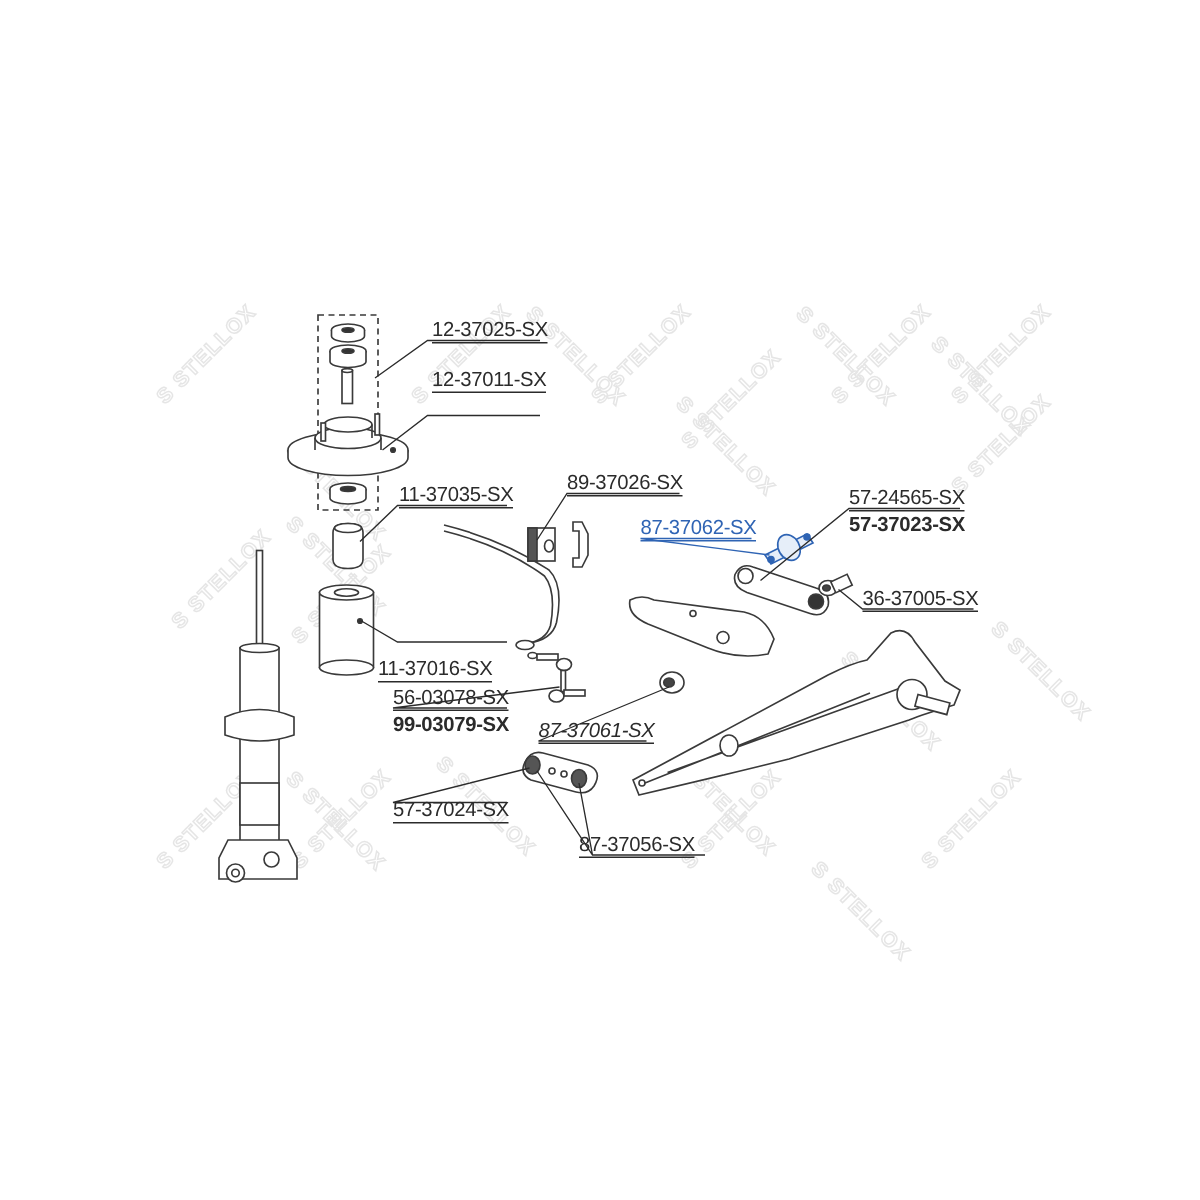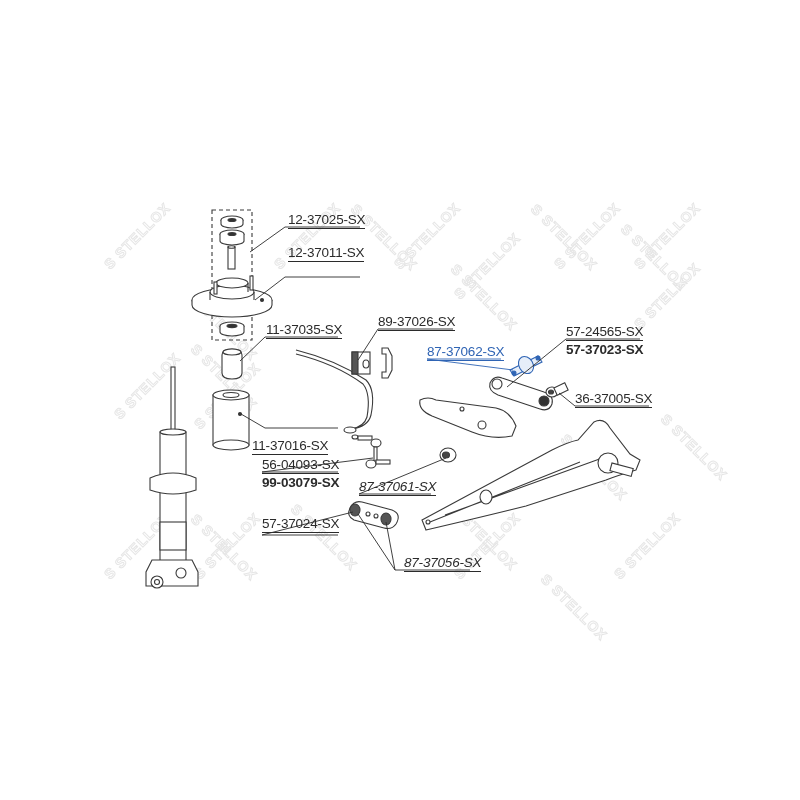--- a/index.html
+++ b/index.html
@@ -250,19 +250,19 @@
 
 <div class="lbl" id="p1" style="left:288px;top:212px;">12-37025-SX</div>
 <div class="lbl" id="p2" style="left:288px;top:245px;">12-37011-SX</div>
 <div class="lbl" id="p3" style="left:266px;top:322px;">11-37035-SX</div>
 <div class="lbl" id="p4" style="left:252px;top:413px;margin-top:25px;">11-37016-SX</div>
 <div class="lbl" id="p5" style="left:378px;top:314px;">89-37026-SX</div>
 <div class="lbl hl" id="p6" style="left:427px;top:344px;">87-37062-SX</div>
 <div class="lbl" id="p7" style="left:566px;top:324px;">57-24565-SX</div>
 <div class="lbl nb" id="p8" style="left:566px;top:342px;">57-37023-SX</div>
 <div class="lbl" id="p9" style="left:575px;top:391px;">36-37005-SX</div>
-<div class="lbl" id="p10" style="left:262px;top:457px;">56-04093-SX</div>
+<div class="lbl" id="p10" style="left:262px;top:457px;">56-03078-SX</div>
 <div class="lbl nb" id="p11" style="left:262px;top:475px;">99-03079-SX</div>
 <div class="lbl" id="p12" style="left:359px;top:479px;font-style:italic;">87-37061-SX</div>
-<div class="lbl" id="p13" style="left:262px;top:516px;">57-37024-SX</div>
-<div class="lbl" id="p14" style="left:404px;top:555px;font-style:italic;">87-37056-SX</div>
+<div class="lbl" id="p13" style="left:262px;top:532px;">57-37024-SX</div>
+<div class="lbl" id="p14" style="left:386px;top:555px;">87-37056-SX</div>
 
 </div>
 
 </body></html>

